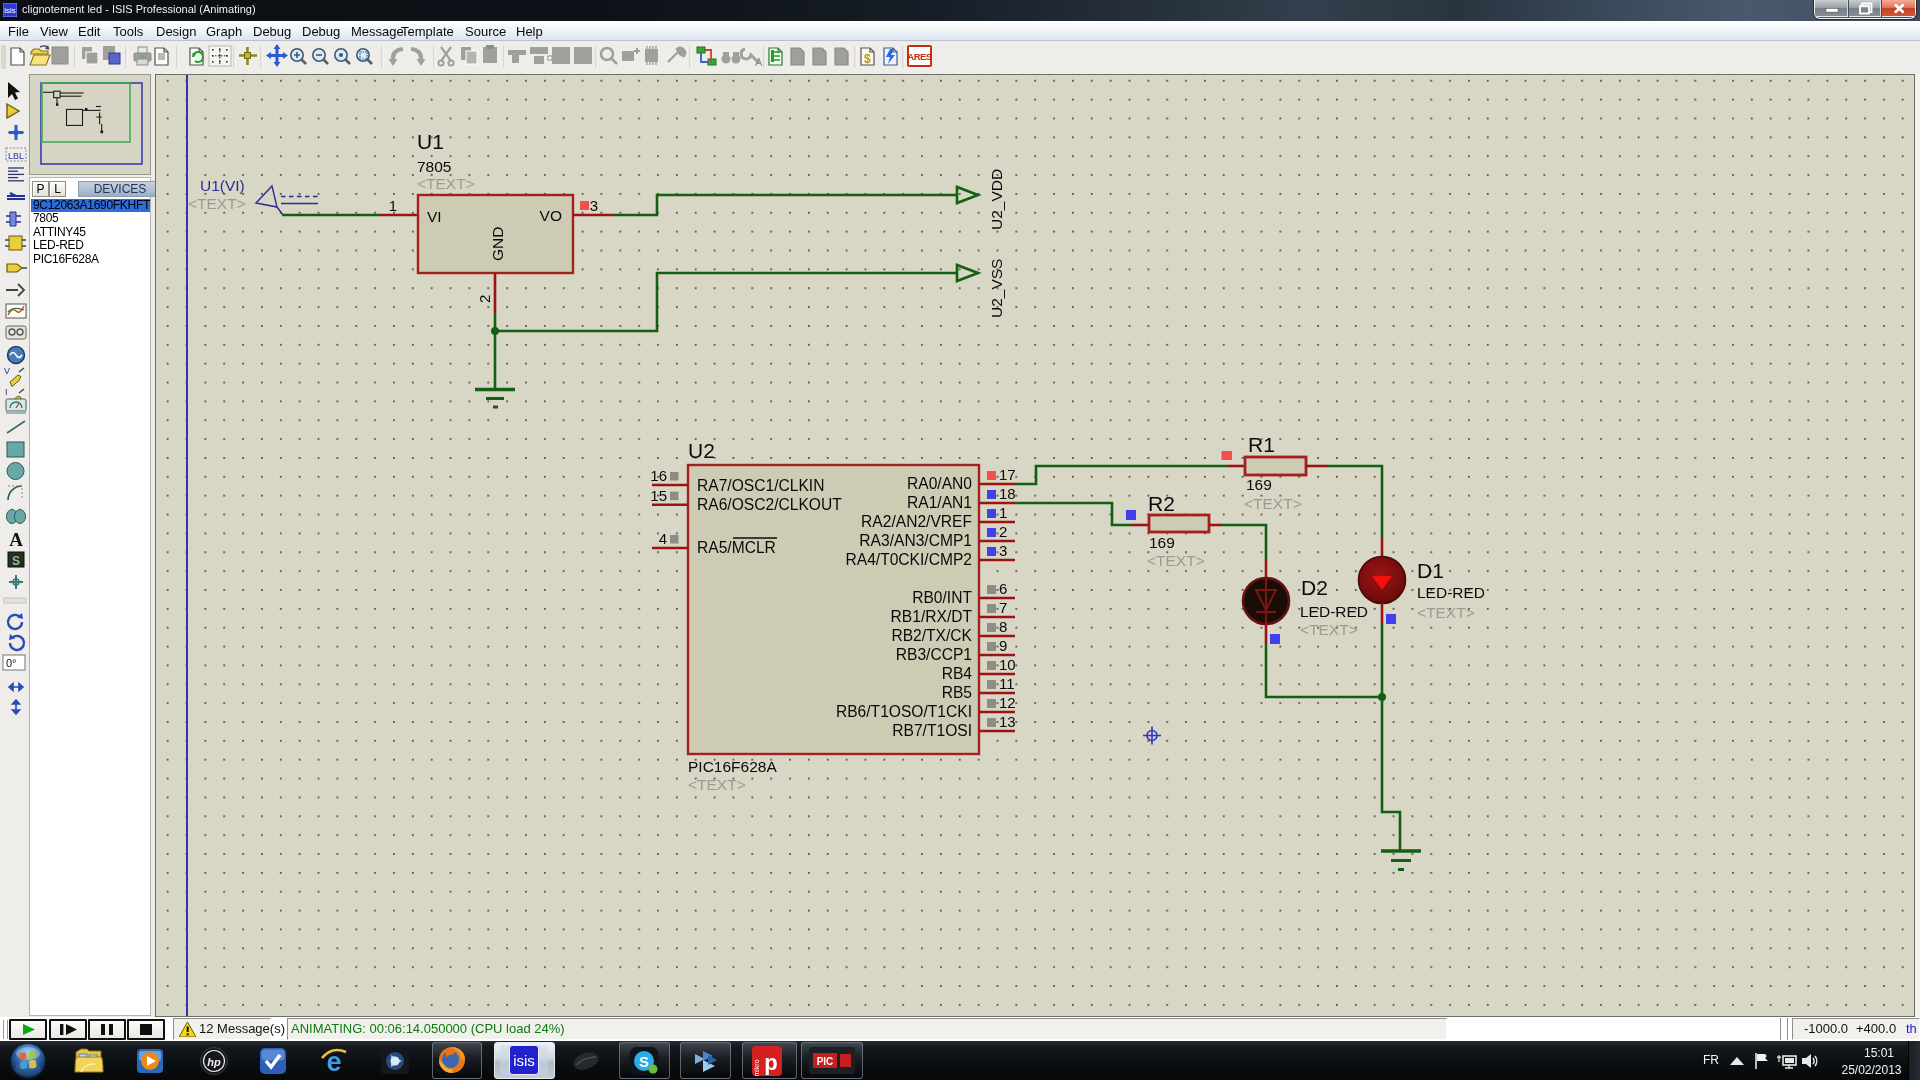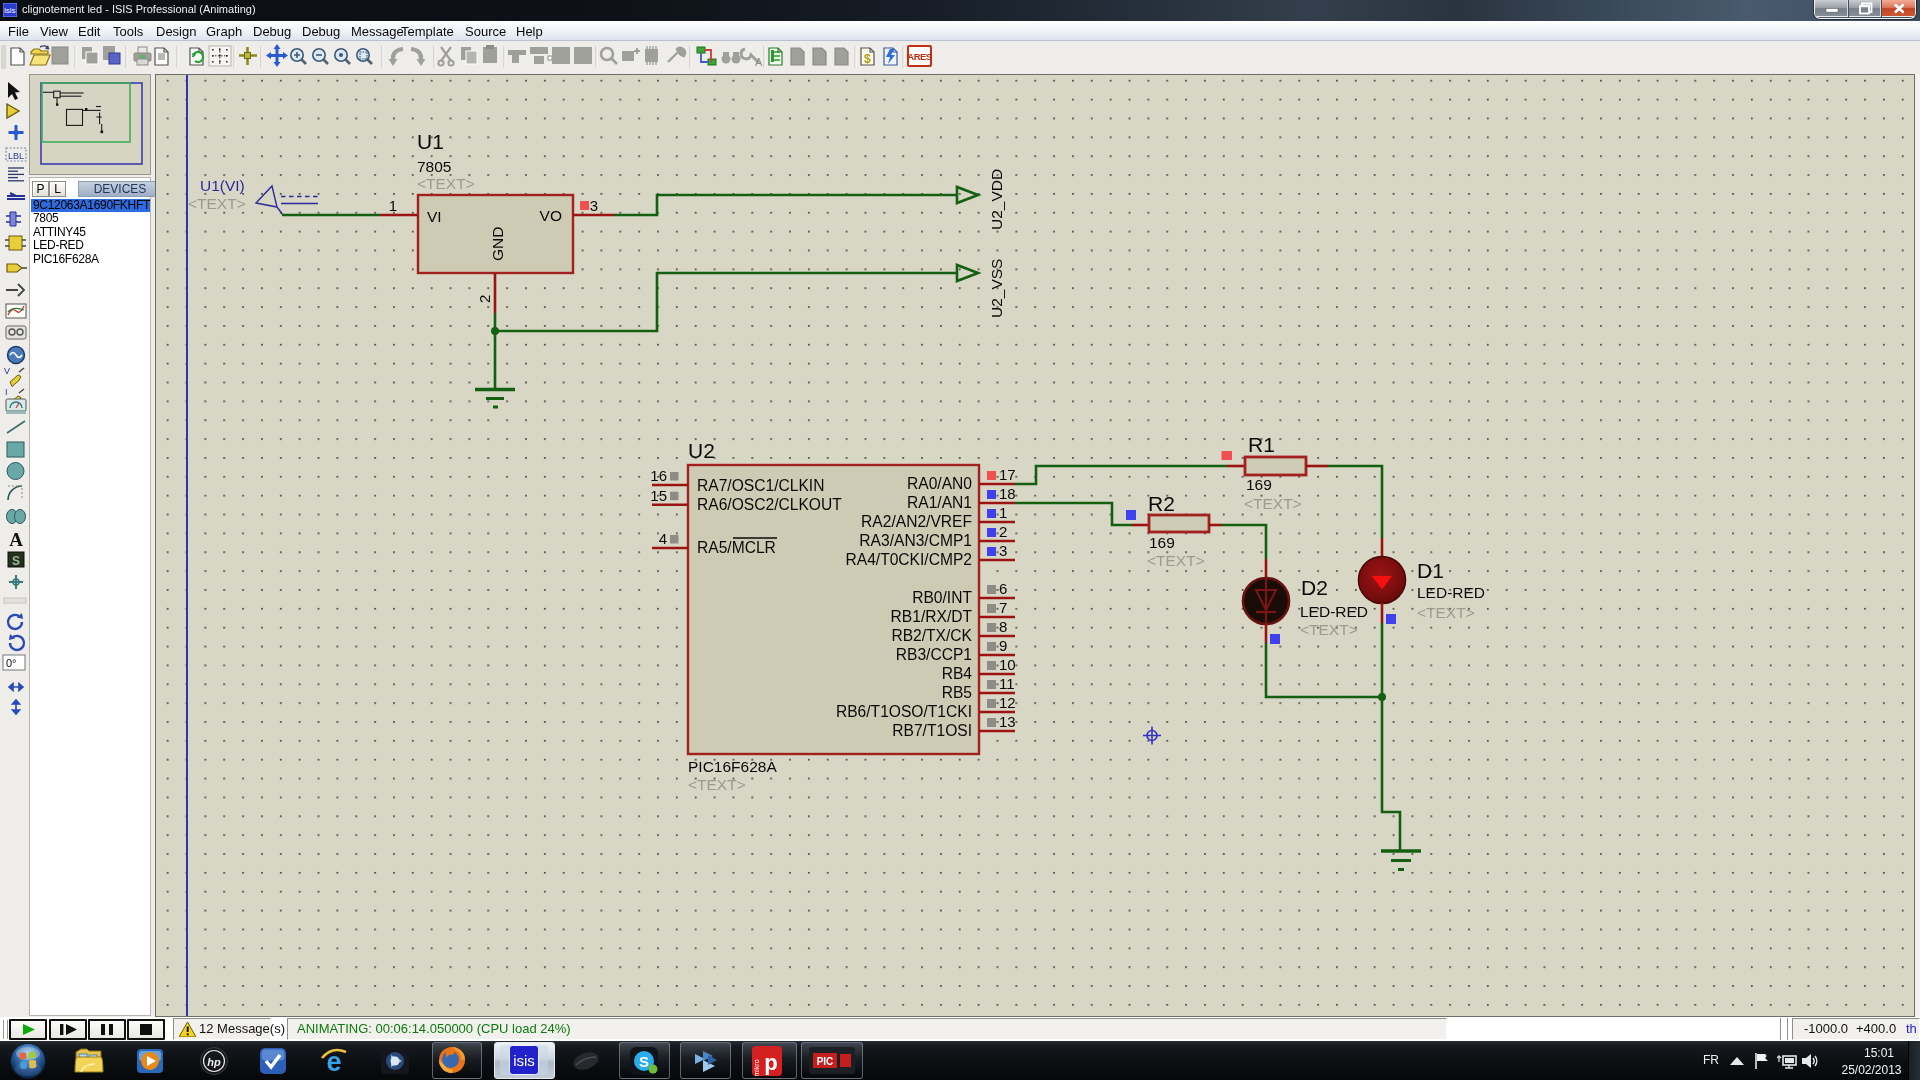--- a/index.html
+++ b/index.html
@@ -485,21 +485,21 @@
           <rect x="19" y="3" width="4" height="11" fill="#0e0e0e"></rect>
         </svg></div>
       <div class="a abtn" style="left:127px"><svg width="34" height="17">
           <rect x="11" y="3" width="12" height="11" fill="#0e0e0e"></rect>
         </svg></div>
       <div class="a sbox" style="left:173px;width:98px"><svg class="a" style="left:5px;top:3px" width="17" height="15">
           <polygon points="8.5,0 17,15 0,15" fill="#f7d516" stroke="#6a5a00" stroke-width="1"></polygon>
           <rect x="7.7" y="4.5" width="2" height="5.5" fill="#111"></rect>
           <rect x="7.7" y="11.3" width="2" height="2" fill="#111"></rect>
         </svg><span style="margin-left:25px">12 Message(s)</span></div>
-      <div class="a sbox" style="left:287px;width:1160px;padding-left:9px;color:#0d7a0d">ANIMATING: 00:06:14.050000 (CPU load 24%)</div>
+      <div class="a sbox" style="left:287px;width:1160px;padding-left:3px;color:#0d7a0d">ANIMATING: 00:06:14.050000 (CPU load 24%)</div>
       <div class="a" style="left:1780px;top:1px;width:2px;height:22px;border-left:1px solid #8f8f89;border-right:1px solid #fff"></div>
       <div class="a" style="left:1787px;top:1px;width:2px;height:22px;border-left:1px solid #8f8f89;border-right:1px solid #fff"></div>
       <div class="a sbox" style="left:1792px;width:128px">
         <span class="a" style="left:11px">-1000.0</span>
         <span class="a" style="left:63px">+400.0</span>
         <span class="a" style="left:113px;color:#2222c8">th</span>
       </div>
     </div>
     <div id="task" class="a">
       <svg class="a" style="left:9px;top:1px" width="38" height="38">

